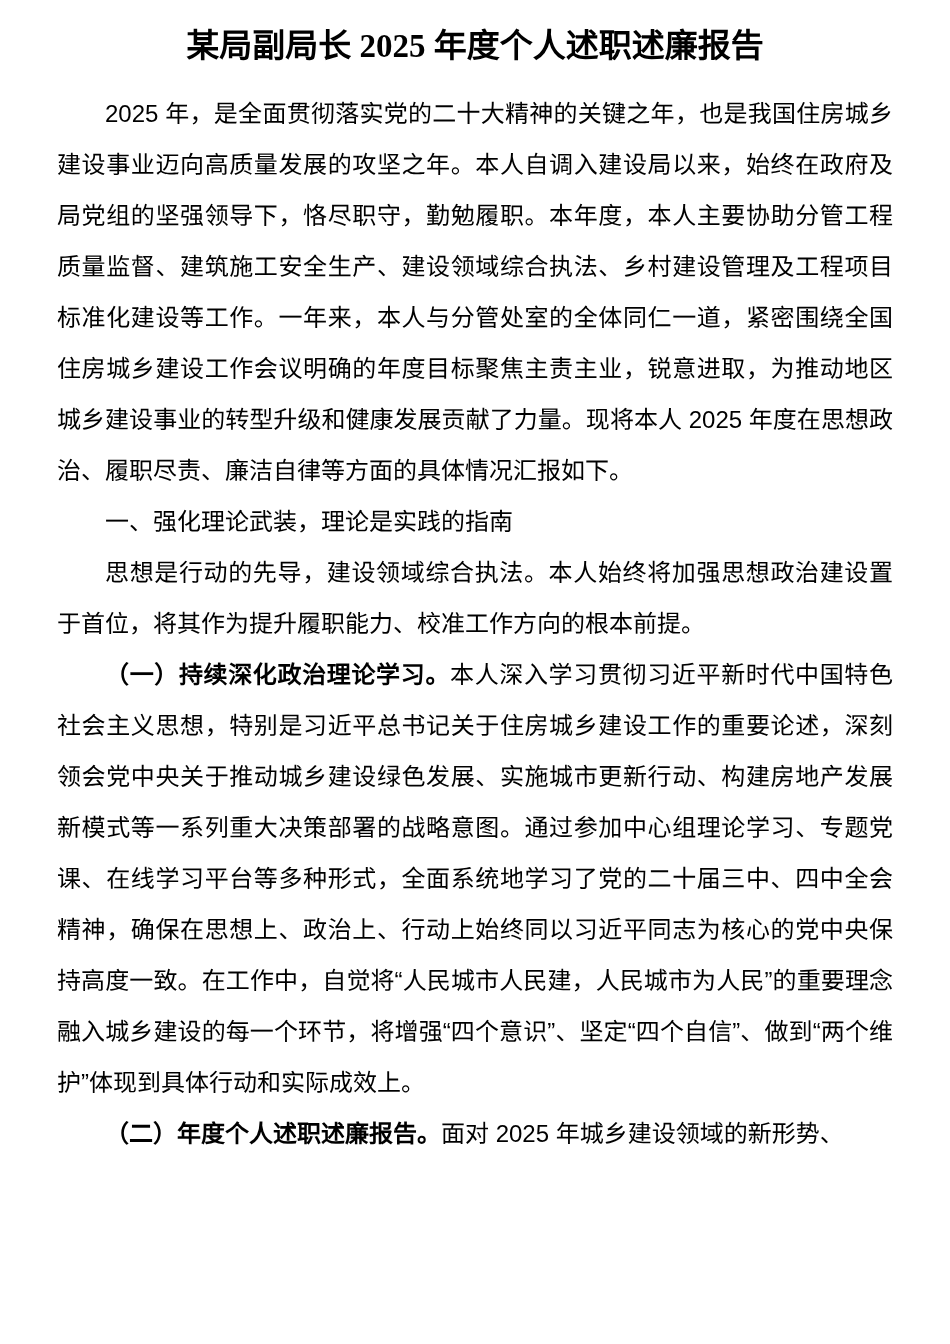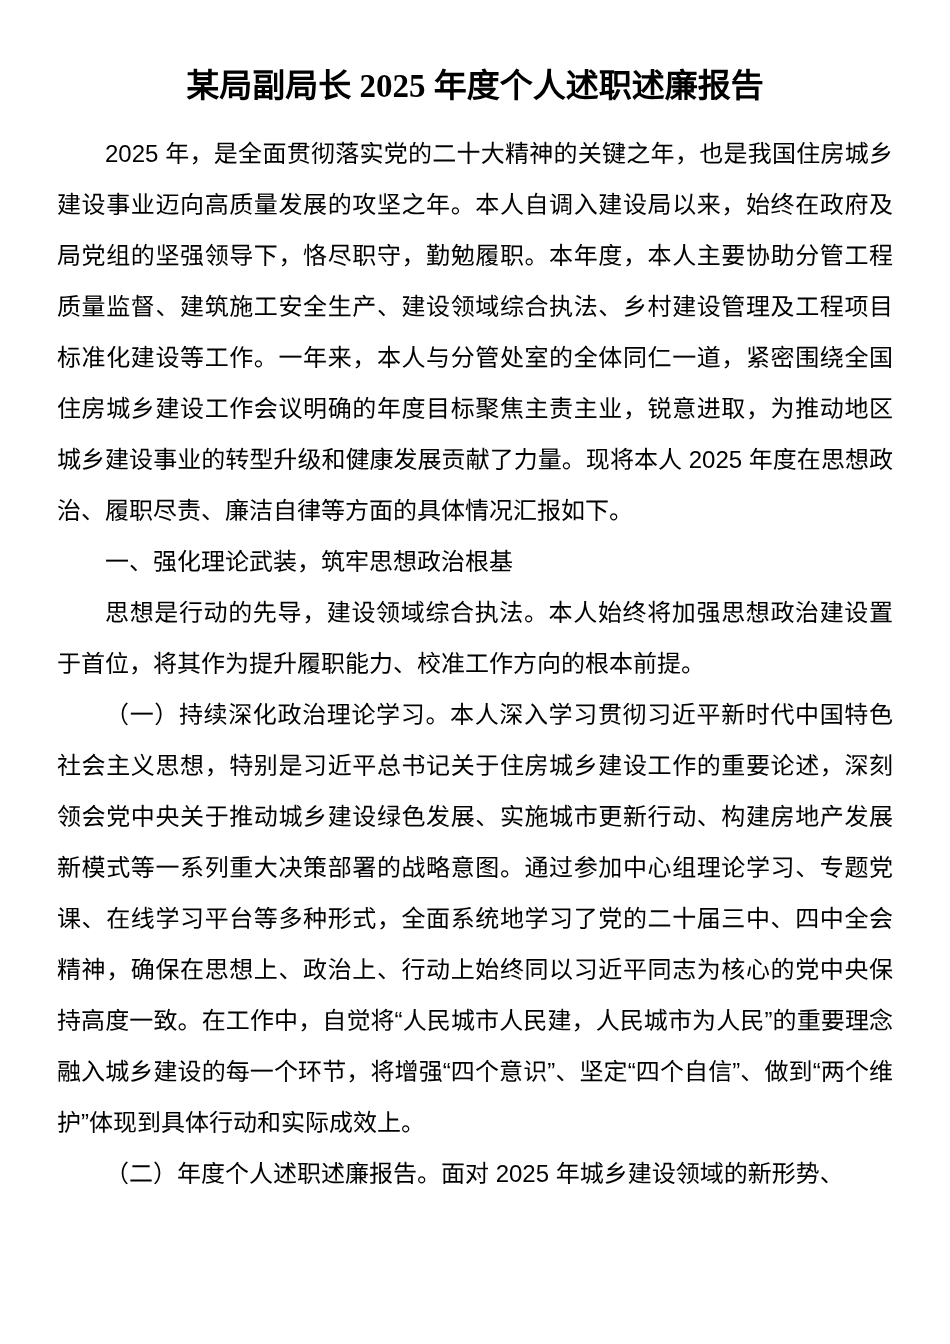--- a/index.html
+++ b/index.html
@@ -7,21 +7,21 @@
     padding: 0;
     background: #ffffff;
   }
   .page {
     position: relative;
     width: 950px;
     height: 1344px;
     margin: 0 auto;
     background: #ffffff;
     box-sizing: border-box;
-    padding: 64px 57px 0 57px;
+    padding: 24px 57px 0 57px;
     overflow: hidden;
     color: #000000;
   }
   .doc-title {
     margin: 0 0 20px 0;
     font-family: "Liberation Serif", "DejaVu Serif", serif;
     font-size: 33px;
     line-height: 44px;
     font-weight: 700;
     text-align: center;
@@ -32,28 +32,28 @@
     font-family: "Liberation Sans", "DejaVu Sans", sans-serif;
     font-size: 24px;
     line-height: 51px;
     text-align: justify;
     text-justify: inter-ideograph;
     text-indent: 2em;
     color: #000000;
     word-break: break-all;
   }
   .doc-body p b.lead {
-    font-weight: 400;
+    font-weight: 700;
   }
 </style>
 </head>
 <body>
 
 <div class="page">
   <h1 class="doc-title">某局副局长 2025 年度个人述职述廉报告</h1>
   <div class="doc-body">
       <p>2025 年，是全面贯彻落实党的二十大精神的关键之年，也是我国住房城乡建设事业迈向高质量发展的攻坚之年。本人自调入建设局以来，始终在政府及局党组的坚强领导下，恪尽职守，勤勉履职。本年度，本人主要协助分管工程质量监督、建筑施工安全生产、建设领域综合执法、乡村建设管理及工程项目标准化建设等工作。一年来，本人与分管处室的全体同仁一道，紧密围绕全国住房城乡建设工作会议明确的年度目标聚焦主责主业，锐意进取，为推动地区城乡建设事业的转型升级和健康发展贡献了力量。现将本人 2025 年度在思想政治、履职尽责、廉洁自律等方面的具体情况汇报如下。</p>
-      <p>一、强化理论武装，筑牢思想政治根基</p>
+      <p>一、强化理论武装，理论是实践的指南</p>
       <p>思想是行动的先导，建设领域综合执法。本人始终将加强思想政治建设置于首位，将其作为提升履职能力、校准工作方向的根本前提。</p>
       <p><b class="lead">（一）持续深化政治理论学习。</b>本人深入学习贯彻习近平新时代中国特色社会主义思想，特别是习近平总书记关于住房城乡建设工作的重要论述，深刻领会党中央关于推动城乡建设绿色发展、实施城市更新行动、构建房地产发展新模式等一系列重大决策部署的战略意图。通过参加中心组理论学习、专题党课、在线学习平台等多种形式，全面系统地学习了党的二十届三中、四中全会精神，确保在思想上、政治上、行动上始终同以习近平同志为核心的党中央保持高度一致。在工作中，自觉将“人民城市人民建，人民城市为人民”的重要理念融入城乡建设的每一个环节，将增强“四个意识”、坚定“四个自信”、做到“两个维护”体现到具体行动和实际成效上。</p>
       <p><b class="lead">（二）年度个人述职述廉报告。</b>面对 2025 年城乡建设领域的新形势、</p>
     </div>
 </div>
 
 </body></html>

